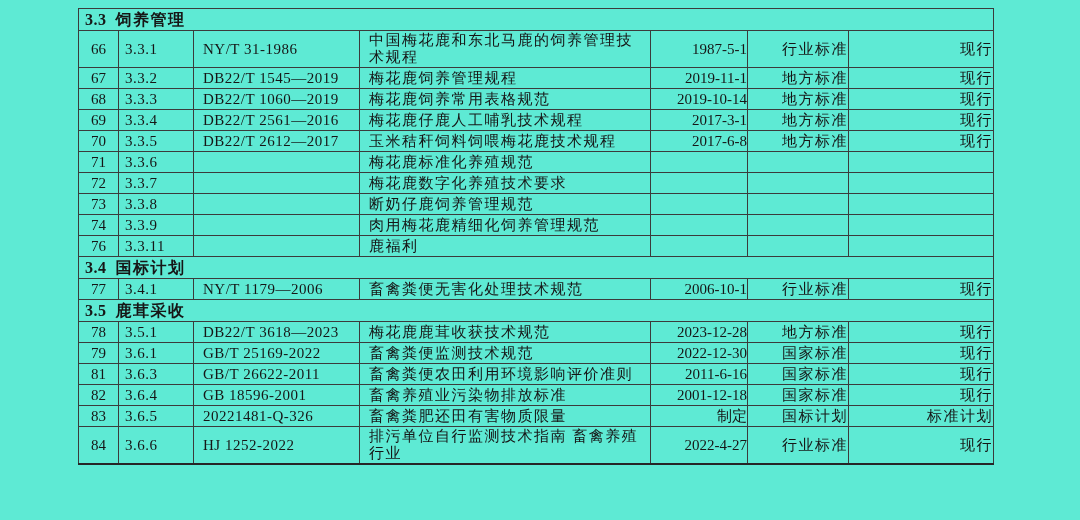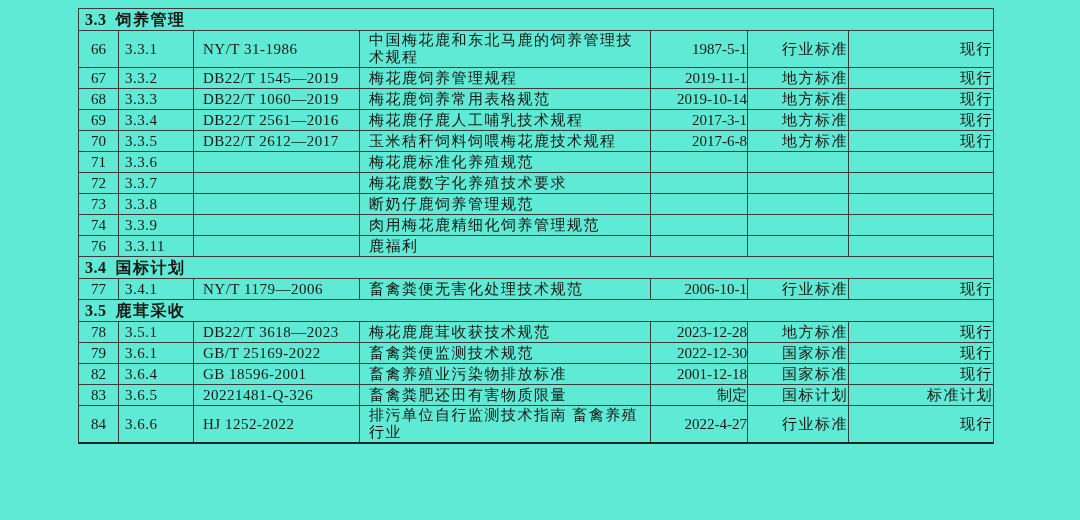--- a/index.html
+++ b/index.html
@@ -205,20 +205,29 @@
         <td class="c-no">79</td>
         <td class="c-clause">3.6.1</td>
         <td class="c-std">GB/T 25169-2022</td>
         <td class="c-name">畜禽粪便监测技术规范</td>
         <td class="c-date">2022-12-30</td>
         <td class="c-type">国家标准</td>
         <td class="c-status">现行</td>
       </tr>
 
 
+      <tr class="r">
+        <td class="c-no">81</td>
+        <td class="c-clause">3.6.3</td>
+        <td class="c-std">GB/T 26622-2011</td>
+        <td class="c-name">畜禽粪便农田利用环境影响评价准则</td>
+        <td class="c-date">2011-6-16</td>
+        <td class="c-type">国家标准</td>
+        <td class="c-status">现行</td>
+      </tr>
 
       <tr class="r">
         <td class="c-no">82</td>
         <td class="c-clause">3.6.4</td>
         <td class="c-std">GB 18596-2001</td>
         <td class="c-name">畜禽养殖业污染物排放标准</td>
         <td class="c-date">2001-12-18</td>
         <td class="c-type">国家标准</td>
         <td class="c-status">现行</td>
       </tr>

